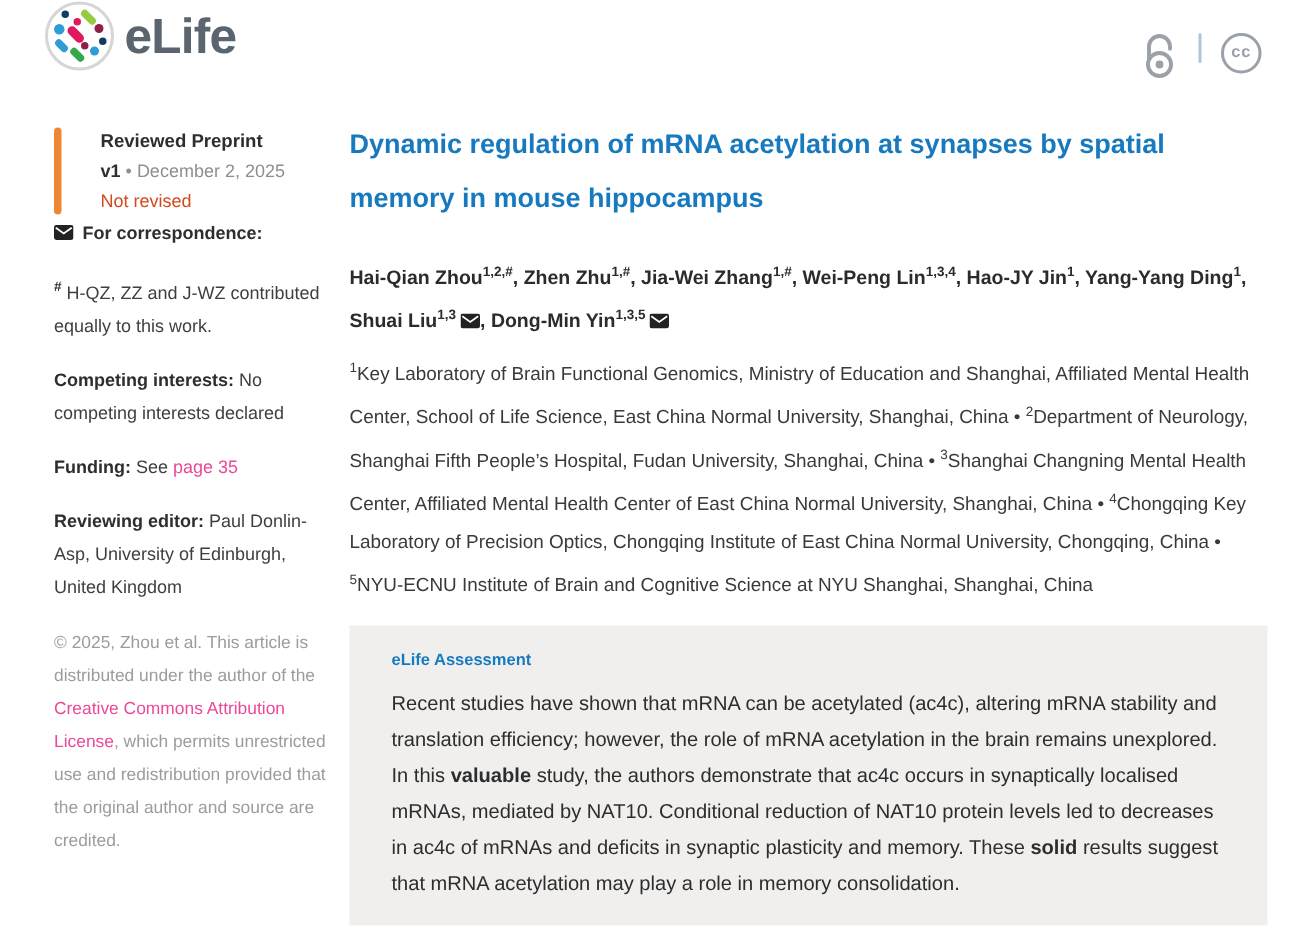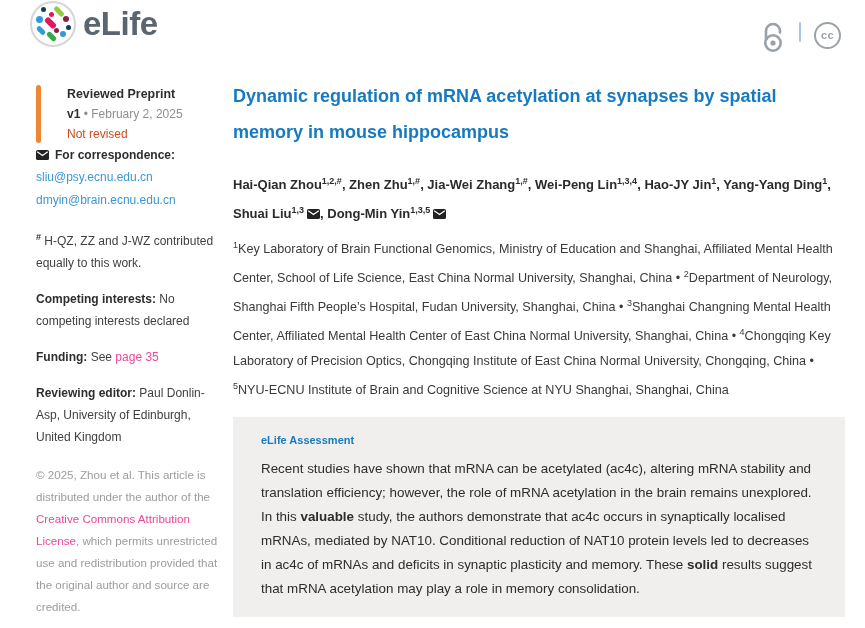--- a/index.html
+++ b/index.html
@@ -84,37 +84,33 @@
       </span>
     </div>
   </div>
 
   <div class="sidebar">
     <div class="status">
       <div class="status-label">Reviewed Preprint</div>
       <div>
         <span class="status-version">v1</span>
         <span class="status-bullet">•</span>
-        <span class="status-date">February 2, 2025</span>
+        <span class="status-date">December 2, 2025</span>
       </div>
       <div class="status-revision">Not revised</div>
     </div>
 
     <div class="block">
       <div class="corr-label">
         <svg width="13" height="10" viewBox="0 0 13 10">
             <rect width="13" height="10" rx="1.6" fill="#222"></rect>
             <path d="M1.2 1.8 6.5 5.6 11.8 1.8" stroke="#fff" stroke-width="1.2" fill="none"></path>
           </svg>
         <span>For correspondence:</span>
       </div>
-      <div>
-          <div class="email-link">sliu@psy.ecnu.edu.cn</div>
-          <div class="email-link">dmyin@brain.ecnu.edu.cn</div>
-        </div>
     </div>
 
     <div class="block">
       <sup class="hash">#</sup>
       <span>H-QZ, ZZ and J-WZ contributed equally to this work.</span>
     </div>
 
     <div class="block">
       <b>Competing interests:</b>
       <span>No competing interests declared</span>

